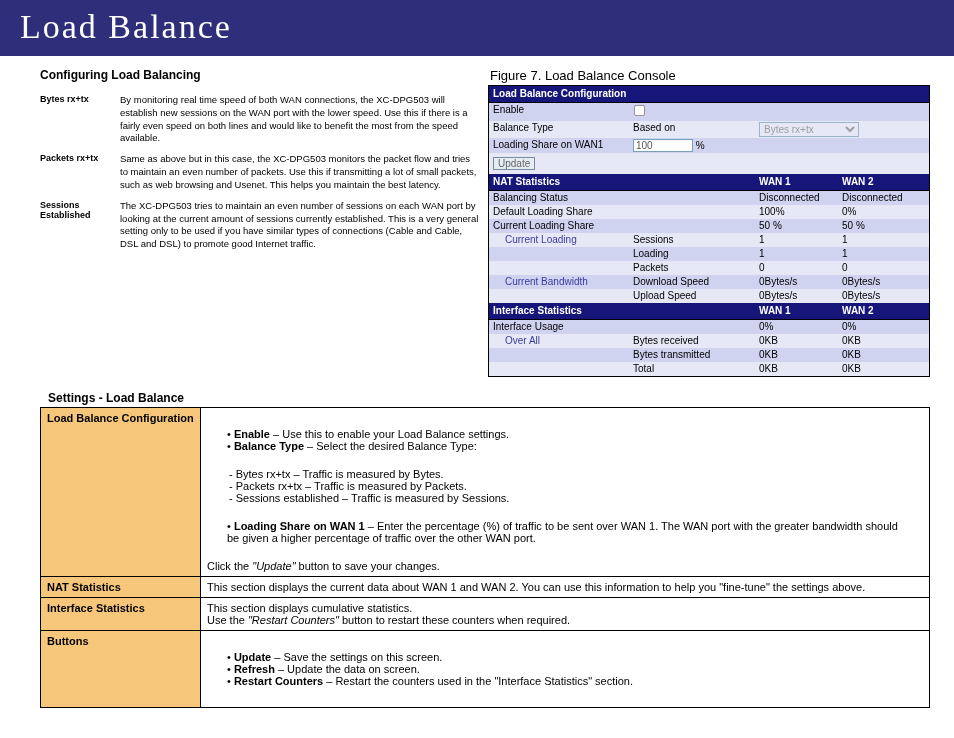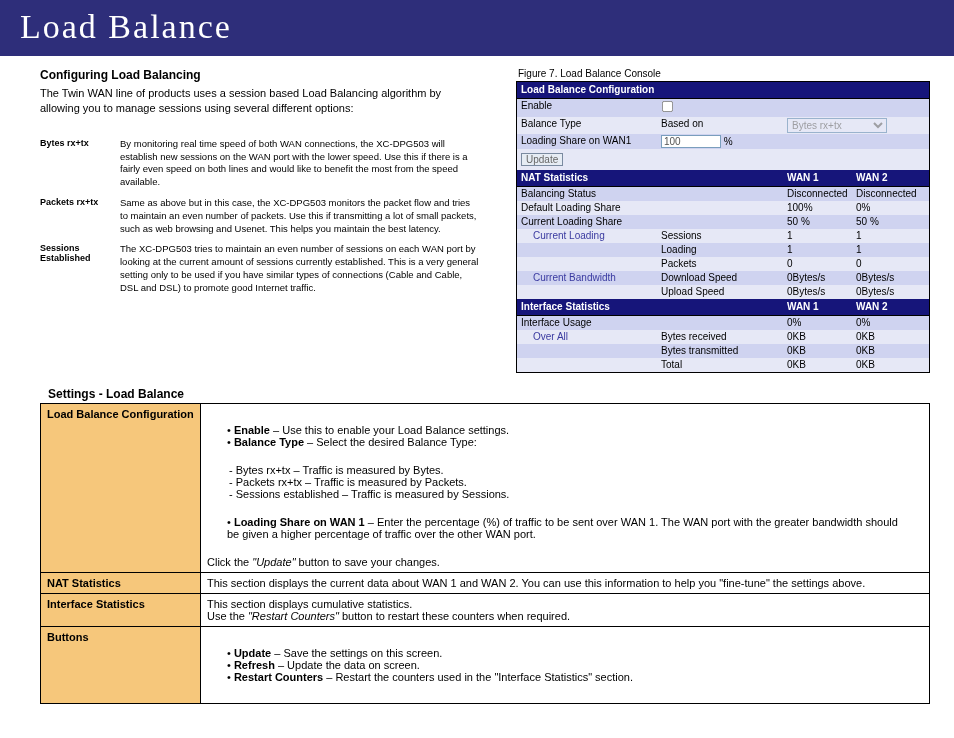--- a/index.html
+++ b/index.html
@@ -23,39 +23,39 @@
   .page {
     padding: 12px 24px 10px 40px;
     position: relative;
   }
   .page-number {
     position: absolute;
     right: 24px;
     bottom: -10px;
     font-size: 11px;
   }
-  .columns { display: flex; gap: 36px; }
+  .columns { display: flex; gap: 8px; }
   .left { flex: 0 0 440px; }
   .right { flex: 1; }
 
   
   h2.section {
     font-family: Arial, Helvetica, sans-serif;
     font-size: 12px;
     font-weight: 900;
     margin: 0 0 4px 0;
   }
   .intro { font-size: 11px; line-height: 1.35; margin: 0 0 14px 0; }
   .opt-list { display: table; border-spacing: 0 8px; }
   .opt-row  { display: table-row; }
   .opt-term { display: table-cell; font-size: 9px; font-weight: 900; width: 80px; vertical-align: top; padding-right: 6px; }
   .opt-desc { display: table-cell; font-size: 9.5px; line-height: 1.35; vertical-align: top; }
 
   
-  .fig-caption { font-size: 10px; margin: 0 0 2px 2px; }
+  .fig-caption { font-size: 13px; margin: 0 0 2px 2px; }
   .shot { border: 1px solid #000; font-size: 10px; line-height: 1.2; }
   .shot .hdr {
     background: #16157a; color: #fff; font-weight: 900;
     padding: 2px 4px; border-bottom: 1px solid #000;
   }
   .shot .hdr.with-cols { display: flex; }
   .shot .hdr.with-cols .c1 { flex: 0 0 266px; }
   .shot .hdr.with-cols .c2, .shot .hdr.with-cols .c3 { flex: 1; padding-right: 6px; }
   .shot .row { display: flex; padding: 1px 4px; }
   .shot .row .c1 { flex: 0 0 140px; }
@@ -95,21 +95,20 @@
 </head>
 <body>
 
 <div class="banner">Load Balance</div>
 
 <div class="page">
   <div class="columns">
 
     <div class="left">
       <h2 class="section">Configuring Load Balancing</h2>
-      <p class="intro">The Twin WAN line of products uses a session based Load Balancing algorithm by allowing you to manage sessions using several different options:</p>
 
       <div class="opt-list">
         <div class="opt-row">
           <div class="opt-term">Bytes rx+tx</div>
           <div class="opt-desc">By monitoring real time speed of both WAN connections, the XC-DPG503 will establish new sessions on the WAN port with the lower speed. Use this if there is a fairly even speed on both lines and would like to benefit the most from the speed available.</div>
         </div>
         <div class="opt-row">
           <div class="opt-term">Packets rx+tx</div>
           <div class="opt-desc">Same as above but in this case, the XC-DPG503 monitors the packet flow and tries to maintain an even number of packets. Use this if transmitting a lot of small packets, such as web browsing and Usenet. This helps you maintain the best latency.</div>
         </div>

